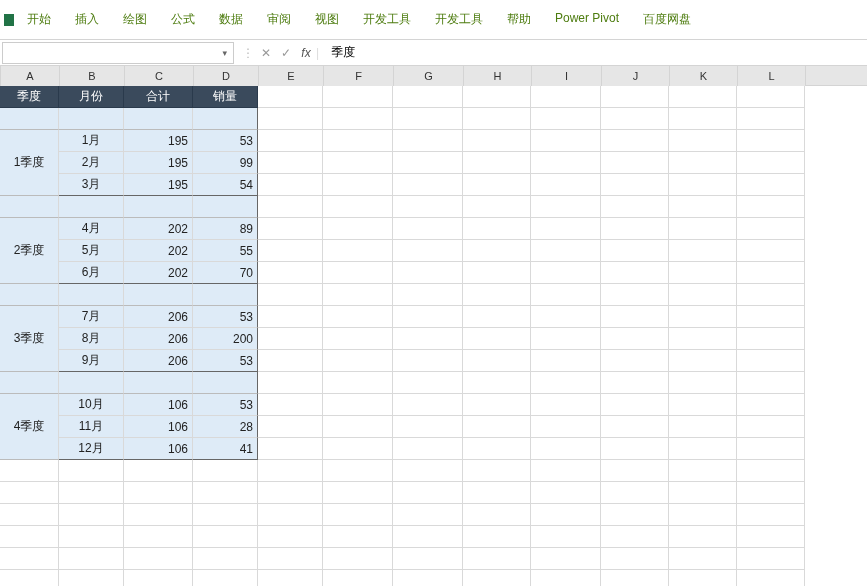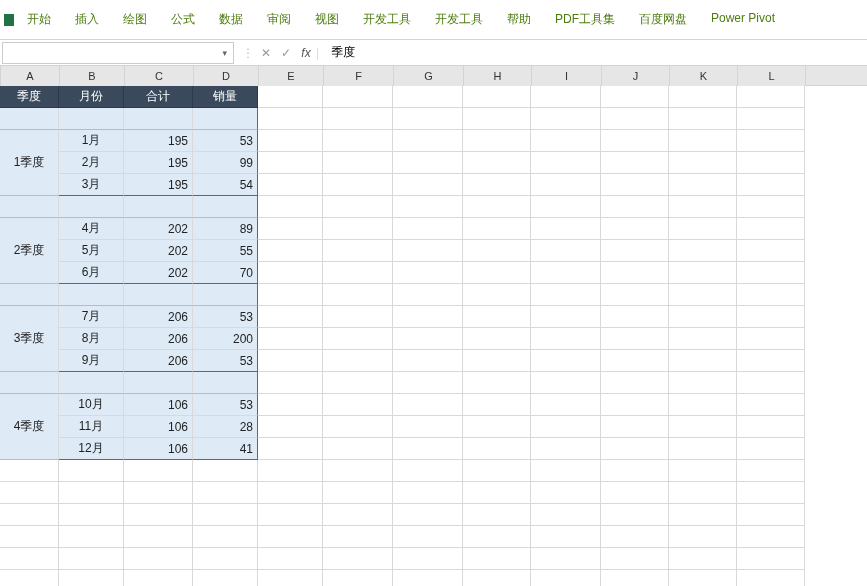--- a/index.html
+++ b/index.html
@@ -45,23 +45,22 @@
       <div class="ribbon-tab">开始</div>
       <div class="ribbon-tab">插入</div>
       <div class="ribbon-tab">绘图</div>
       <div class="ribbon-tab">公式</div>
       <div class="ribbon-tab">数据</div>
       <div class="ribbon-tab">审阅</div>
       <div class="ribbon-tab">视图</div>
       <div class="ribbon-tab">开发工具</div>
       <div class="ribbon-tab">开发工具</div>
       <div class="ribbon-tab">帮助</div>
-      <div class="ribbon-tab">PDF工具集</div>
+      <div class="ribbon-tab">Power Pivot</div>
       <div class="ribbon-tab">百度网盘</div>
-      <div class="ribbon-tab">Power Pivot</div>
     </div>
 </div>
 
 <div class="formula-bar">
   <div class="name-box">
     <span></span>
     <span class="name-box-arrow">▾</span>
   </div>
   <div class="fb-sep"></div>
   <span style="color:#bbb;padding:0 2px;">⋮</span>
@@ -175,21 +174,21 @@
           <div class="cell " style="width: 68px;"></div>
           <div class="cell " style="width: 70px;"></div>
           <div class="cell " style="width: 68px;"></div>
           <div class="cell " style="width: 68px;"></div>
           <div class="cell " style="width: 68px;"></div>
         </div>
         <div class="grid-row">
           <div style="width: 59px; height: 22px; position: relative;">
             <div class="cell lt-blue ctr" rowspan="3" style="width: 59px; height: 66px; border-bottom: 1px solid rgb(187, 187, 187); position: absolute; top: 0px; left: 0px;">2季度</div>
           </div>
-          <div class="cell lt-blue ctr" style="width: 65px;">4月</div>
+          <div class="cell lt-blue ctr" style="width: 65px; font-family: Liberation Mono, monospace;">4月</div>
           <div class="cell lt-blue num" style="width: 69px;">202</div>
           <div class="cell lt-blue num thick-r" style="width: 65px;">89</div>
           <div class="cell " style="width: 65px;"></div>
           <div class="cell " style="width: 70px;"></div>
           <div class="cell " style="width: 70px;"></div>
           <div class="cell " style="width: 68px;"></div>
           <div class="cell " style="width: 70px;"></div>
           <div class="cell " style="width: 68px;"></div>
           <div class="cell " style="width: 68px;"></div>
           <div class="cell " style="width: 68px;"></div>

